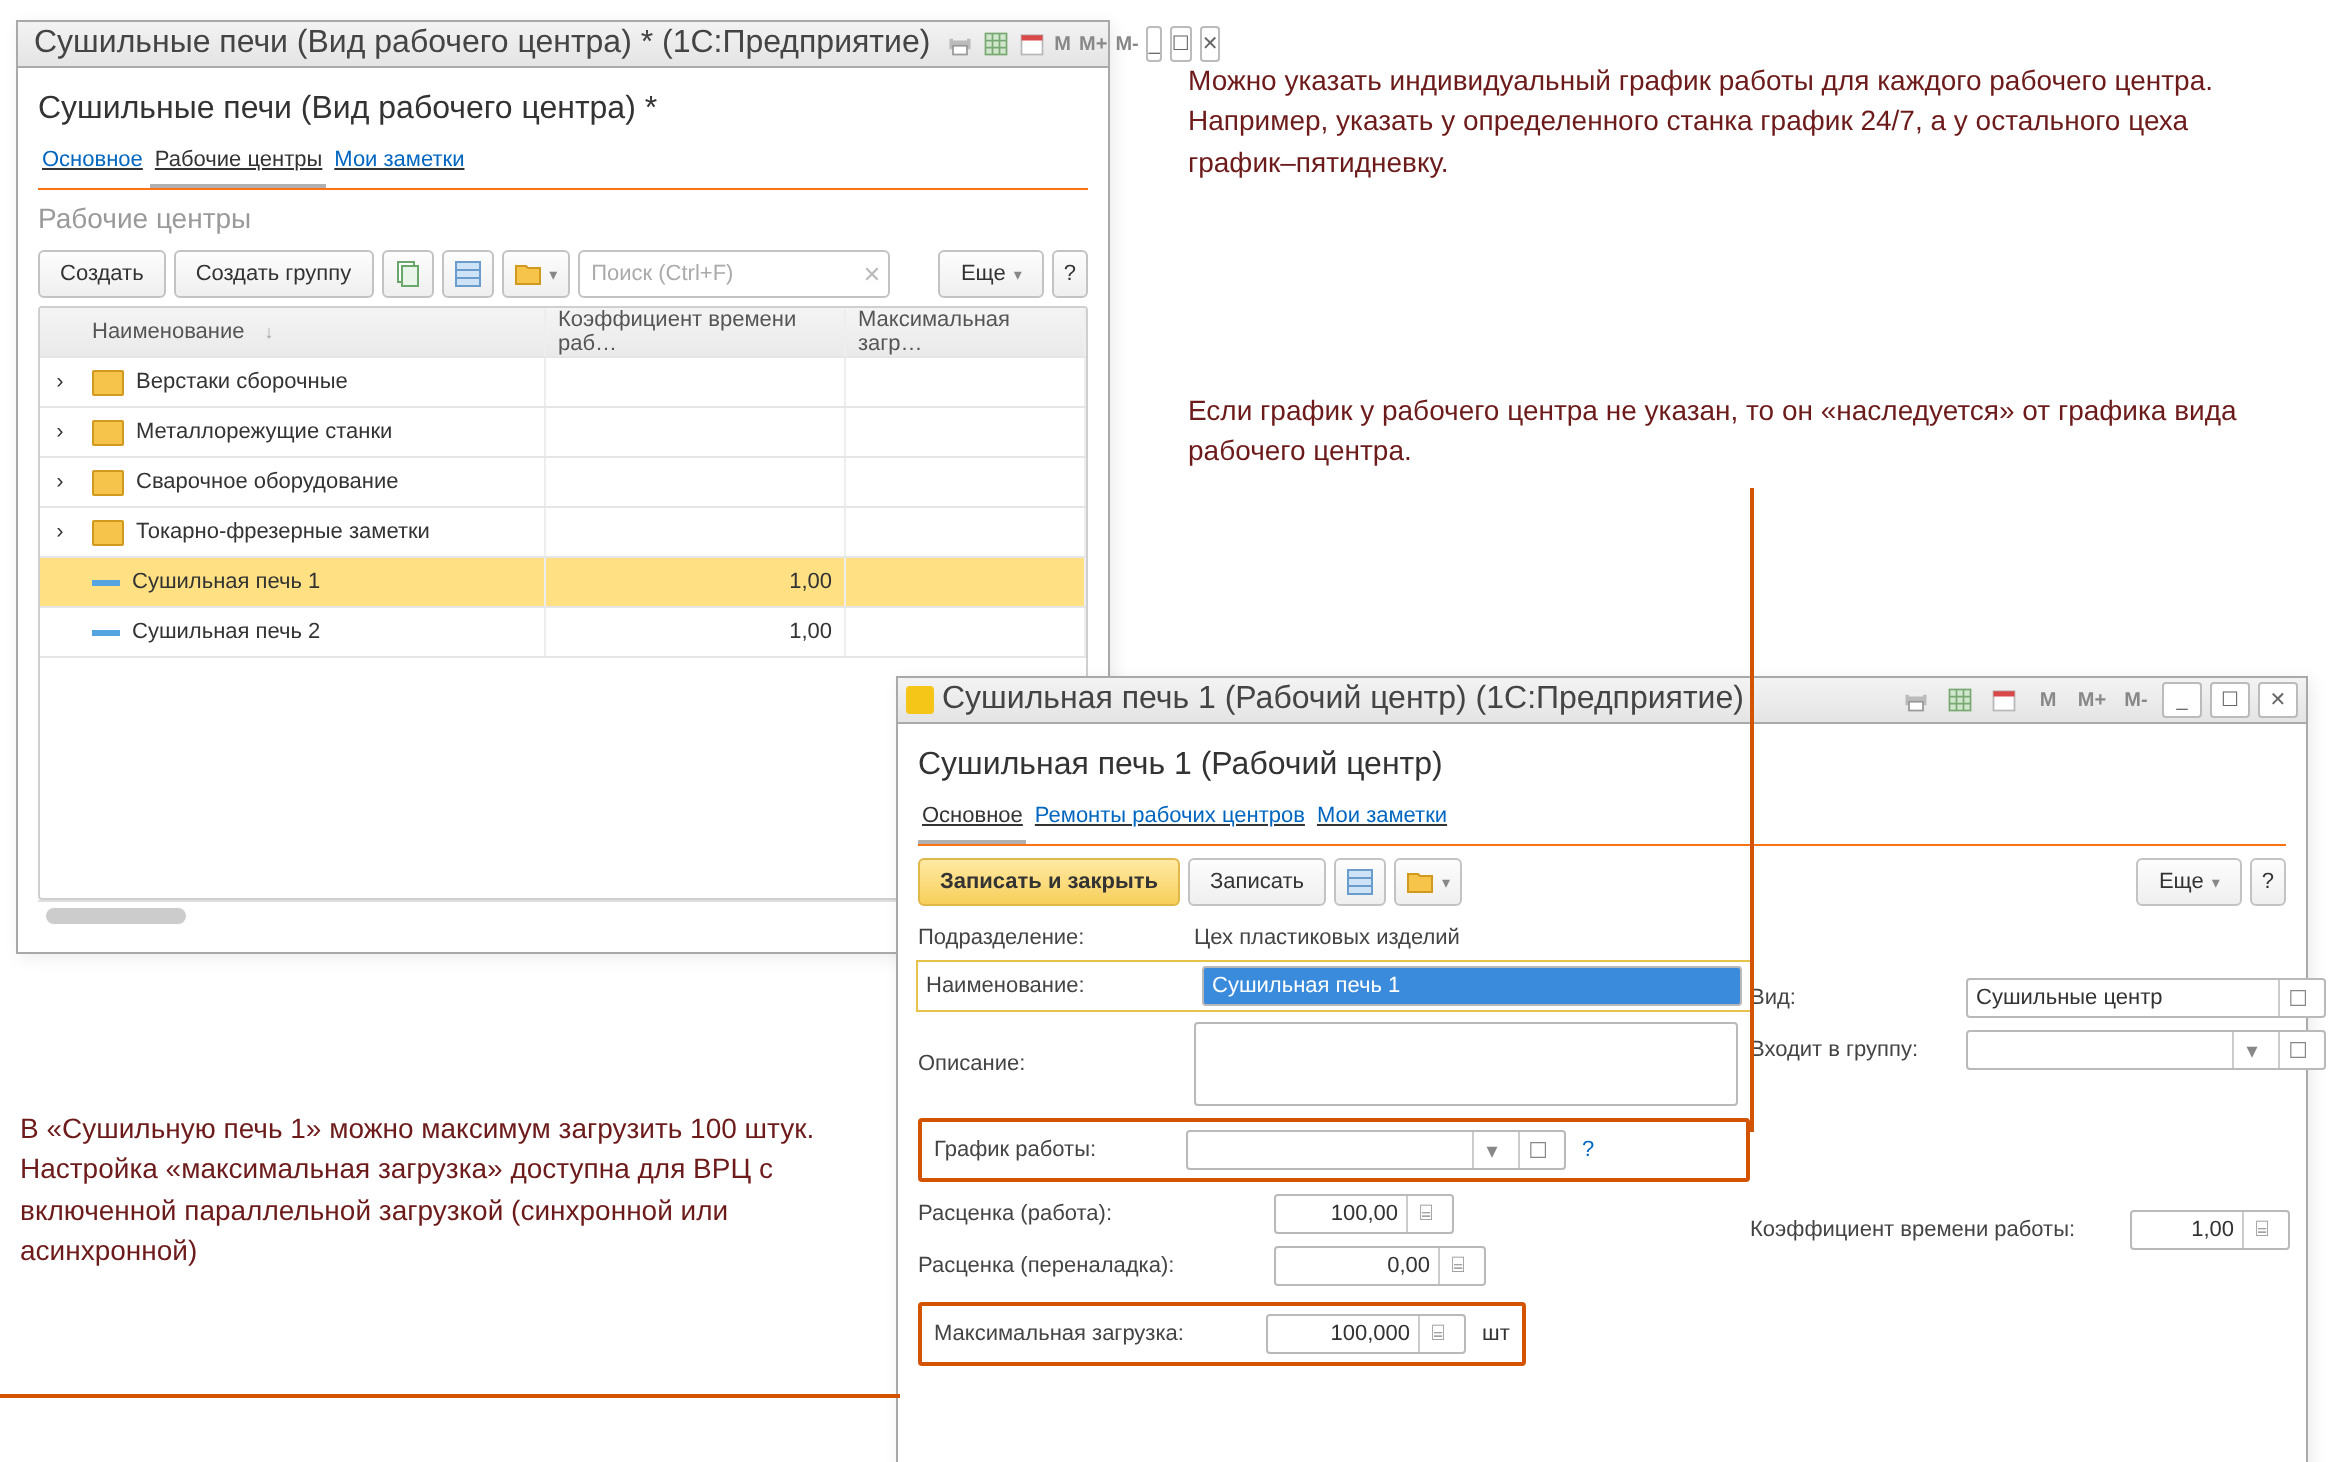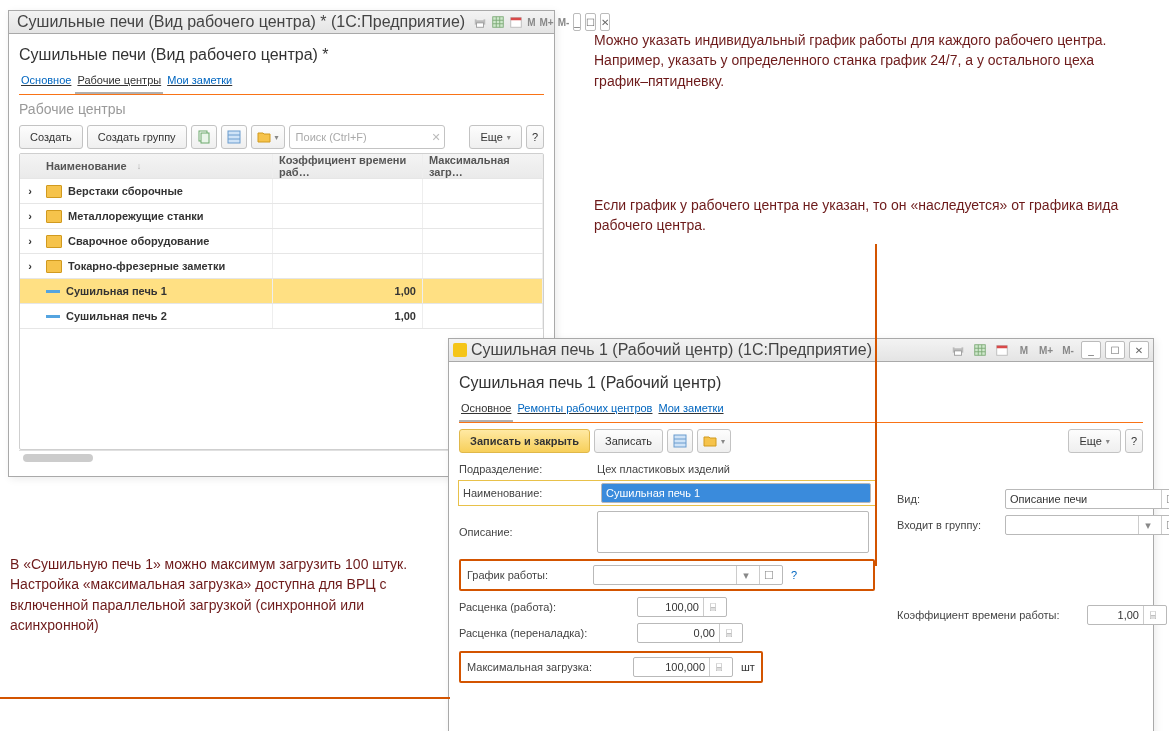--- a/index.html
+++ b/index.html
@@ -40,21 +40,21 @@
   .btn.primary { background:linear-gradient(#ffe9a3,#f7cf5a); border-color:var(--yellow-btn-b);
                  font-weight:bold; }
   .btn .down { font-size:8px; color:#888; }
   .searchbox { height:22px; border:1px solid #c3c3c3; border-radius:3px; background:#fff;
                padding:0 18px 0 6px; width:130px; color:#aaa; position:relative; display:flex;
                align-items:center; }
   .searchbox .x { position:absolute; right:3px; color:#bbb; }
 
   
   .table { border:1px solid var(--grid-border); border-radius:2px; }
-  .thead, .row { display:flex; align-items:flex-start; border-bottom:1px solid #e6e6e6;font-weight:bold; }
+  .thead, .row { display:flex; align-items:flex-start; border-bottom:1px solid #e6e6e6; }
   .thead { background:linear-gradient(#f4f4f4,#eaeaea); height:24px; font-size:11px; color:#555; }
   .row { height:24px; }
   .row.selected { background:var(--row-sel); }
   .cell { padding:0 6px; display:flex; align-items:center; gap:6px; box-sizing:border-box;
           border-right:1px solid #eee; height:100%; }
   .c-exp { width:20px; justify-content:center; border-right:none; }
   .c-name { flex:1 1 auto; }
   .c-coef { width:150px; justify-content:flex-end; }
   .c-load { width:120px; }
   .folder-icon { width:14px; height:11px; background:#f6c34b; border:1px solid #d19a1f;
@@ -71,21 +71,21 @@
   .form-row .wide-label { width:170px; }
   .input { height:20px; border:1px solid #b9b9b9; border-radius:2px; background:#fff;
            padding:0 4px; display:flex; align-items:center; box-sizing:border-box; }
   .input.right { justify-content:flex-end; }
   .input.sel { background:#3a8bdc; color:#fff; }
   .input .mini { width:18px; height:18px; display:flex; align-items:center; justify-content:center;
                  color:#888; border-left:1px solid #ccc; margin-left:4px; }
   .textarea { height:40px; border:1px solid #b9b9b9; border-radius:2px; background:#fff;
               width:270px; }
   .ro-value { color:#444; }
-  .two-col { display:flex; gap:22px; }
+  .two-col { display:flex; }
   .col-left { flex:1 1 auto; }
   .col-right { width:310px; }
   .hl { border:2px solid var(--highlight); border-radius:2px; padding:4px 6px; margin:2px 0; }
 
   
   .note { position:absolute; color:var(--note); font-size:14px; line-height:1.45; }
   .connector { position:absolute; background:var(--highlight); }
 
   svg.ico { width:14px; height:14px; display:block; }
 </style>
@@ -376,21 +376,21 @@
               <span>шт</span>
             </div>
           </div>
         </div>
 
         <div class="col-right">
           <div style="height:26px;"></div>
           <div class="form-row">
             <label style="width:100px;">Вид:</label>
             <div class="input" style="width:180px;">
-              <span>Описание печи</span>
+              <span>Сушильные центр</span>
                 <span style="flex:1"></span>
               <span class="mini">☐</span>
             </div>
           </div>
           <div class="form-row">
             <label style="width:100px;">Входит в группу:</label>
             <div class="input" style="width:180px;">
               <span style="flex:1"></span>
               <span class="mini">▾</span>
               <span class="mini">☐</span>

